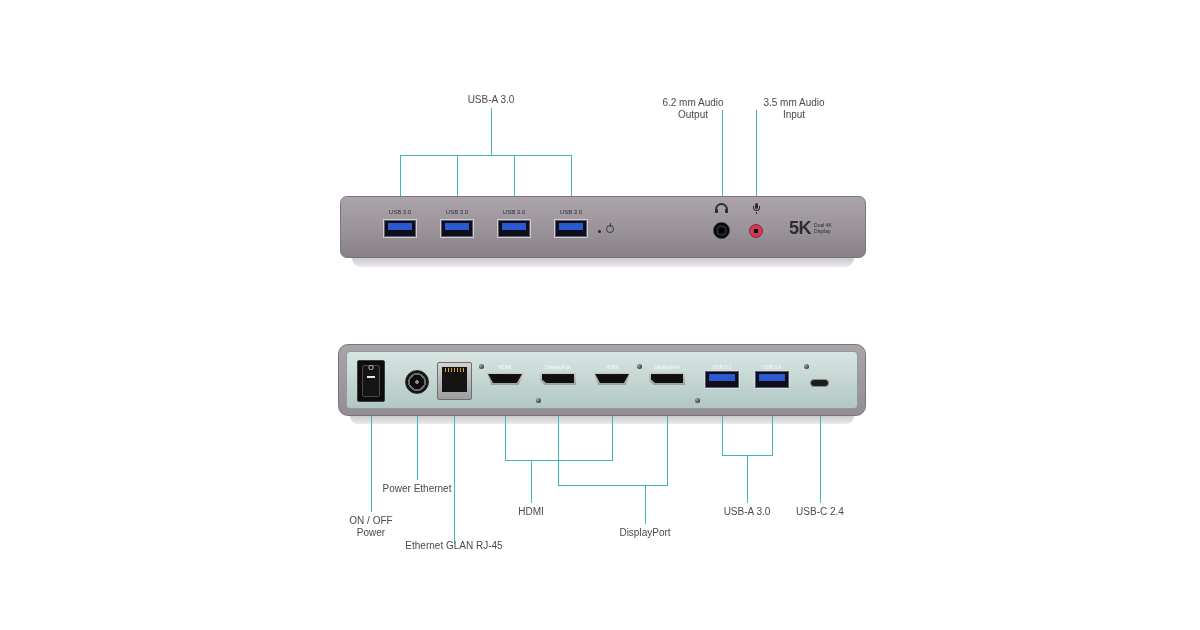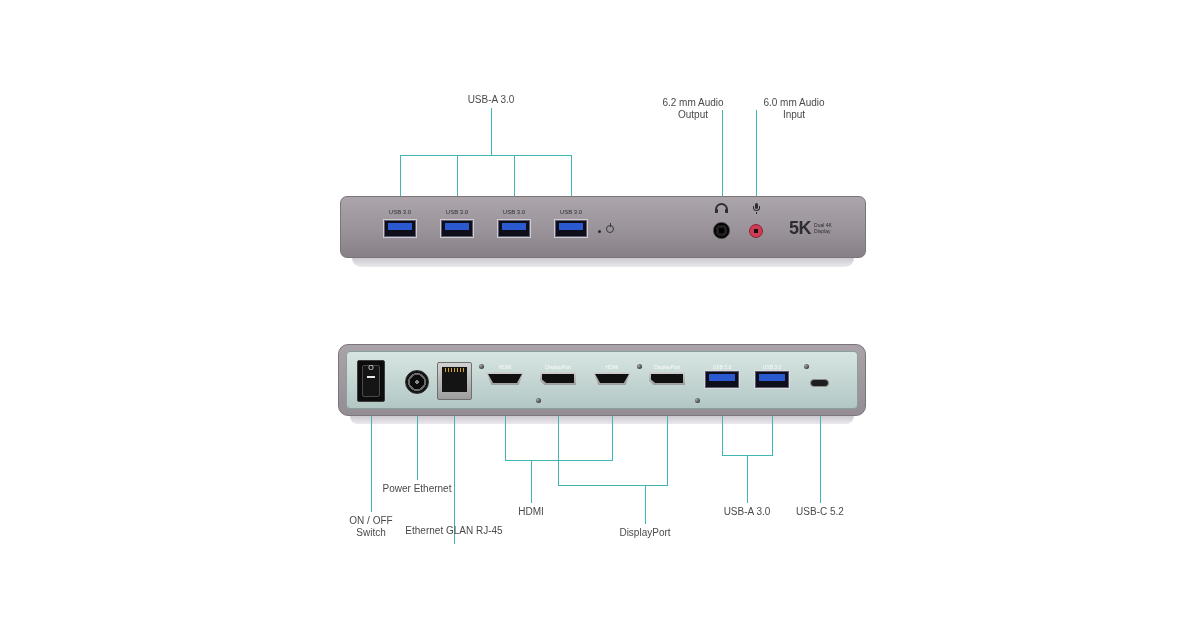--- a/index.html
+++ b/index.html
@@ -101,21 +101,21 @@
     <div class="lbl" style="left:451px;top:94px;width:80px">USB-A 3.0</div>
     <div class="cl v" style="left:491px;top:108px;height:47px"></div>
     <div class="cl h" style="left:400px;top:155px;width:172px"></div>
     <div class="cl v" style="left:400px;top:155px;height:41px"></div>
     <div class="cl v" style="left:457px;top:155px;height:41px"></div>
     <div class="cl v" style="left:514px;top:155px;height:41px"></div>
     <div class="cl v" style="left:571px;top:155px;height:41px"></div>
 
     <div class="lbl" style="left:647px;top:97px;width:92px">6.2 mm Audio Output</div>
     <div class="cl v" style="left:722px;top:110px;height:86px"></div>
-    <div class="lbl" style="left:753px;top:97px;width:82px">6.0 mm Audio Input</div>
+    <div class="lbl" style="left:753px;top:97px;width:82px">3.5 mm Audio Input</div>
     <div class="cl v" style="left:756px;top:110px;height:86px"></div>
 
     <div class="device-base" style="left:352px;top:258px;width:502px;height:9px"></div>
     <div class="device-front"></div>
 
     <div class="tinylbl" style="left:384px;top:209px;width:32px">USB 3.0</div>
     <div class="usb-a" style="left:384px;top:220px;width:32px;height:17px">
         <span class="tongue"></span>
       </div>
     <div class="tinylbl" style="left:441px;top:209px;width:32px">USB 3.0</div>
@@ -231,23 +231,23 @@
 
     <div class="cl v" style="left:722px;top:416px;height:39px"></div>
     <div class="cl v" style="left:772px;top:416px;height:39px"></div>
     <div class="cl h" style="left:722px;top:455px;width:51px"></div>
     <div class="cl v" style="left:747px;top:455px;height:48px"></div>
 
     <div class="cl v" style="left:820px;top:416px;height:87px"></div>
 
     <div class="lbl" style="left:331px;top:515px;width:80px">
       <div>ON / OFF</div>
-      <div>Switch</div>
+      <div>Power</div>
     </div>
     <div class="lbl" style="left:377px;top:483px;width:80px">Power Ethernet</div>
-    <div class="lbl" style="left:394px;top:525px;width:120px">Ethernet GLAN RJ-45</div>
+    <div class="lbl" style="left:394px;top:540px;width:120px">Ethernet GLAN RJ-45</div>
     <div class="lbl" style="left:501px;top:506px;width:60px">HDMI</div>
     <div class="lbl" style="left:605px;top:527px;width:80px">DisplayPort</div>
     <div class="lbl" style="left:707px;top:506px;width:80px">USB-A 3.0</div>
-    <div class="lbl" style="left:780px;top:506px;width:80px">USB-C 5.2</div>
+    <div class="lbl" style="left:780px;top:506px;width:80px">USB-C 2.4</div>
   </div>
 
 </div>
 
 </body></html>

